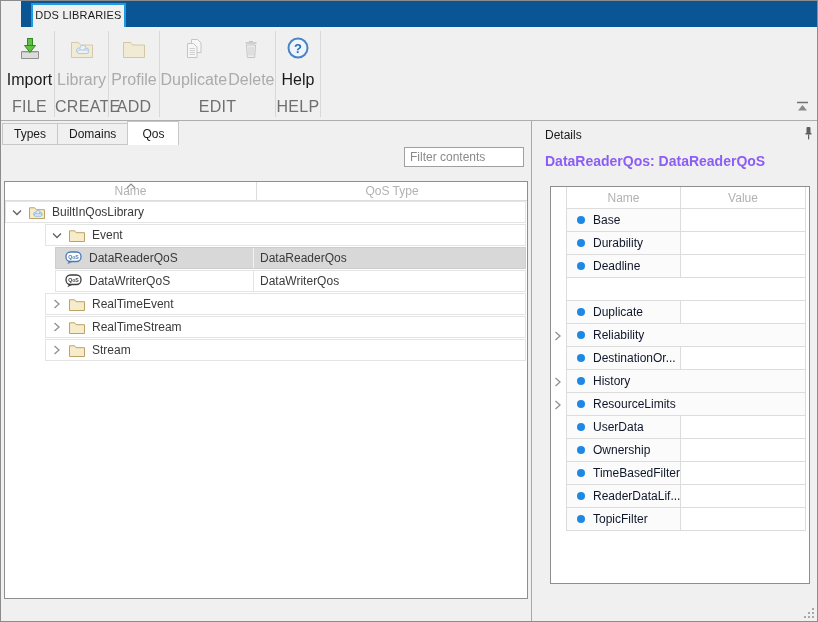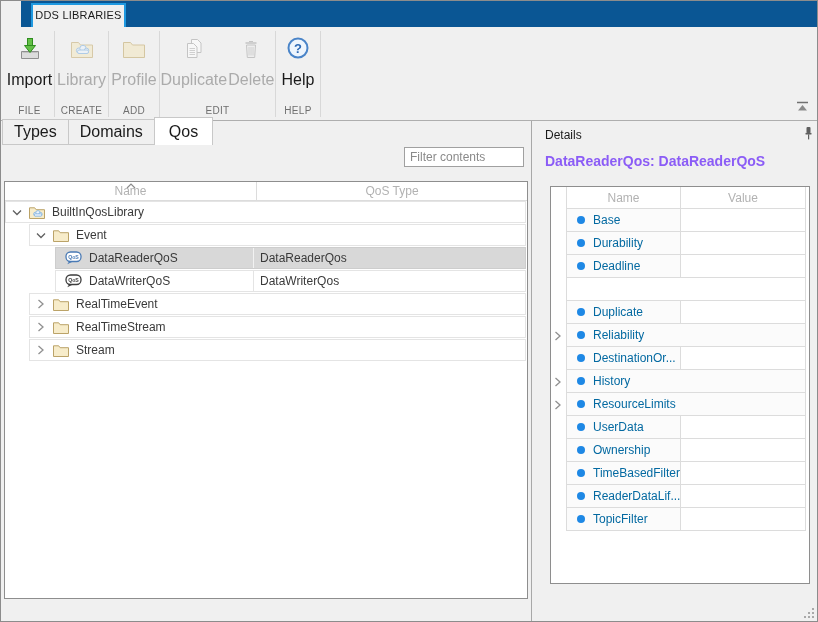--- a/index.html
+++ b/index.html
@@ -15,48 +15,48 @@
     font-size:11px; color:#1a1a1a; text-align:center; line-height:20px; letter-spacing:.2px; }
 
   
   .toolbar { position:absolute; left:0; top:26px; width:100%; height:94px;
     background:#f0f0f0; border-bottom:1px solid #aeaeae; display:flex; padding-left:4px; }
   .tb-group { display:flex; flex-direction:column; }
   .tb-btnrow { flex:1; display:flex; justify-content:space-around; }
   .tb-btn { display:flex; flex-direction:column; align-items:center; padding-top:9px; }
   .tb-btn .lbl { margin-top:6px; font-size:16px; color:#1a1a1a; }
   .tb-btn.disabled .lbl { color:#ababab; }
-  .grp-label { text-align:center; font-size:10px; color:#6f6f6f; letter-spacing:.3px; padding-bottom:4px; }
+  .grp-label { text-align:center; font-size:16px; color:#6f6f6f; letter-spacing:.3px; padding-bottom:4px; }
   .tb-sep { width:1px; background:#d8d8d8; margin:4px 0 3px 0; }
   .w-file{width:49px}.w-create{width:53px}.w-add{width:50px}.w-edit{width:115px}.w-help{width:44px}
   .collapse-btn { position:absolute; right:6px; top:74px; width:16px; height:12px; }
 
   
   .left-tabs { position:absolute; left:1px; top:121px; display:flex; align-items:flex-end; height:23px; }
   .ptab { padding:3px 11px 3px 11px; border:1px solid #c8c8c8; background:#f0f0f0; margin-left:-1px;
-          font-size:16px; color:#1a1a1a; }
+          font-size:12px; color:#1a1a1a; }
   .ptab:first-child { margin-left:0; }
   .ptab.active { background:#fff; border-bottom:none; padding:5px 14px 4px 14px; }
 
   .filter-wrap { position:absolute; left:403px; top:146px; }
   .filter-wrap input { width:120px; height:20px; border:1px solid #a0a0a0; background:#fff;
     font-family:"Liberation Sans",sans-serif; font-size:12px; padding:1px 5px; color:#333; }
   .filter-wrap input::placeholder { color:#8a8a8a; }
 
   
   .tree-panel { position:absolute; left:3px; top:180px; width:524px; height:418px;
     background:#fff; border:1px solid #8e8e8e; }
   .tree-head { display:flex; height:19px; border-bottom:1px solid #dcdcdc; color:#b2b2b2; }
   .th-name { width:252px; border-right:1px solid #dcdcdc; text-align:center; position:relative; line-height:19px; }
   .th-type { flex:1; text-align:center; line-height:19px; }
   .sort-caret { position:absolute; left:50%; margin-left:-5px; top:-6px; }
   .trow { height:22px; margin-bottom:1px; border:1px solid #e4e4e4; background:#fff;
           display:flex; align-items:center; margin-right:1px; }
   .trow.d0 { margin-left:0; }
-  .trow.d1 { margin-left:24px; }
+  .trow.d1 { margin-left:40px; }
   .trow.d2 { margin-left:50px; }
   .trow .chev { width:12px; margin-left:5px; display:flex; justify-content:center; }
   .trow .ticon { margin-left:6px; margin-right:7px; display:flex; }
   .trow .tlabel { color:#3a3a3a; }
   .trow.leaf .cell-name { display:flex; align-items:center; width:197px; height:100%; padding-left:3px; }
   .trow.leaf .cell-type { flex:1; height:100%; border-left:1px solid #e4e4e4;
           display:flex; align-items:center; padding-left:6px; }
   .trow.selected { background:#d8d8d8; border-color:#cdcdcd; }
   .trow.selected .cell-type { border-left-color:#f2f2f2; }
 
@@ -73,21 +73,21 @@
   .dt-inner { margin-left:15px; margin-right:3px; border-left:1px solid #dcdcdc; border-right:1px solid #dcdcdc; }
   .dt-head { display:flex; height:22px; border-bottom:1px solid #dcdcdc; color:#b2b2b2; }
   .dt-head .h-name { width:114px; border-right:1px solid #dcdcdc; text-align:center; line-height:22px; }
   .dt-head .h-val { flex:1; text-align:center; line-height:22px; }
   .drow { height:23px; border-bottom:1px solid #dcdcdc; display:flex; align-items:stretch; position:relative; }
   .drow .d-name { width:114px; border-right:1px solid #dcdcdc; display:flex; align-items:center; background:#fbfbfb; }
   .drow.expandable .d-name { width:100%; border-right:none; }
   .drow .dot { width:8px; height:8px; border-radius:50%; background:#1e88e5; margin:0 8px 0 10px; flex:none; }
   .drow .d-val { flex:1; }
   .drow .exp-chev { position:absolute; left:-13px; top:6px; }
-  .dname-txt { color:#0369a1; white-space:nowrap; }
+  .dname-txt { color:#0f172a; white-space:nowrap; }
 
   
   .grip { position:absolute; right:3px; bottom:3px; width:11px; height:11px; }
   .grip i { position:absolute; width:2px; height:2px; background:#a9a9a9; }
 </style>
 </head>
 <body>
 
 <div class="window">
 

